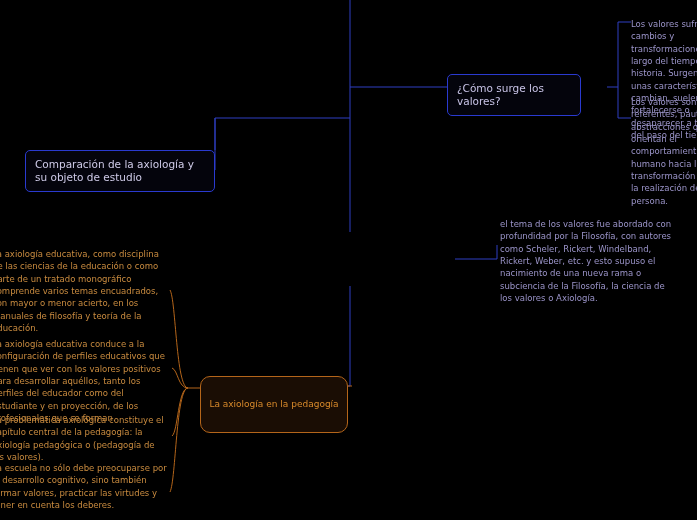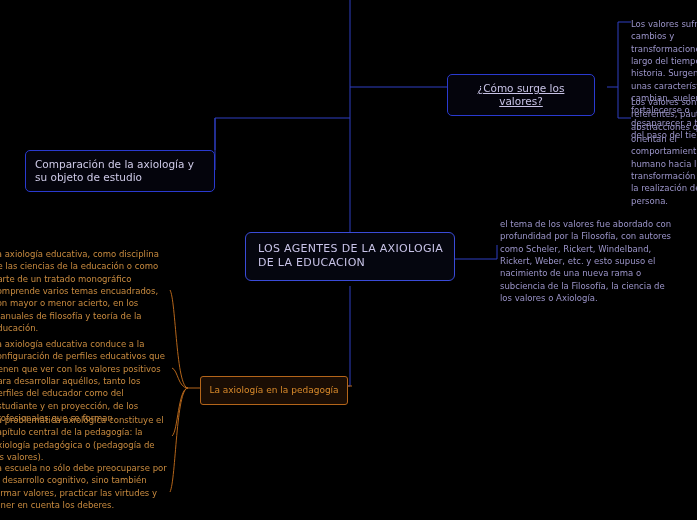--- a/index.html
+++ b/index.html
@@ -60,34 +60,33 @@
 
   .node-comparacion {
     left: 25px;
     top: 150px;
     width: 190px;
   }
 
   .node-comosurge {
     left: 447px;
     top: 74px;
-    width: 148px;
-    text-align: center;
+    width: 134px;
+    text-align: left;
     color: #c8c3e6;
-    text-decoration: underline;
   }
 
   
   .node-pedagogia {
     left: 200px;
     top: 376px;
     width: 148px;
-    padding: 8px 8px;
+    padding: 22px 8px;
     border: 1px solid #b4651a;
-    border-radius: 3px;
+    border-radius: 10px;
     background: #1a0d04;
     color: #d98a2b;
     font-size: 9px;
     text-align: center;
   }
 
   
   .text-purple {
     color: #9b94c9;
     font-size: 8.5px;
@@ -160,23 +159,20 @@
     <path d="M215,118 L215,150" stroke="#2e3ec2" stroke-width="1" fill="none"></path>
 
     <path d="M200,388 L188,388" stroke="#b4651a" stroke-width="1" fill="none"></path>
     <path d="M188,388 C176,388 176,300 170,290" stroke="#b4651a" stroke-width="1" fill="none"></path>
     <path d="M188,388 C178,388 178,370 172,368" stroke="#b4651a" stroke-width="1" fill="none"></path>
     <path d="M188,388 C178,388 178,432 172,436" stroke="#b4651a" stroke-width="1" fill="none"></path>
     <path d="M188,388 C176,388 176,480 170,492" stroke="#b4651a" stroke-width="1" fill="none"></path>
     <path d="M348,386 L352,386" stroke="#b4651a" stroke-width="1" fill="none"></path>
   </svg>
 
-  <div class="node root-node">
-    <span>LOS AGENTES DE LA AXIOLOGIA DE LA EDUCACION</span>
-  </div>
 
   <div class="node box-blue node-comparacion">
     <span>Comparación de la axiología y su objeto de estudio</span>
   </div>
 
   <div class="node box-blue node-comosurge">
     <span>¿Cómo surge los valores?</span>
   </div>
 
   <div class="node text-purple node-valores1">

